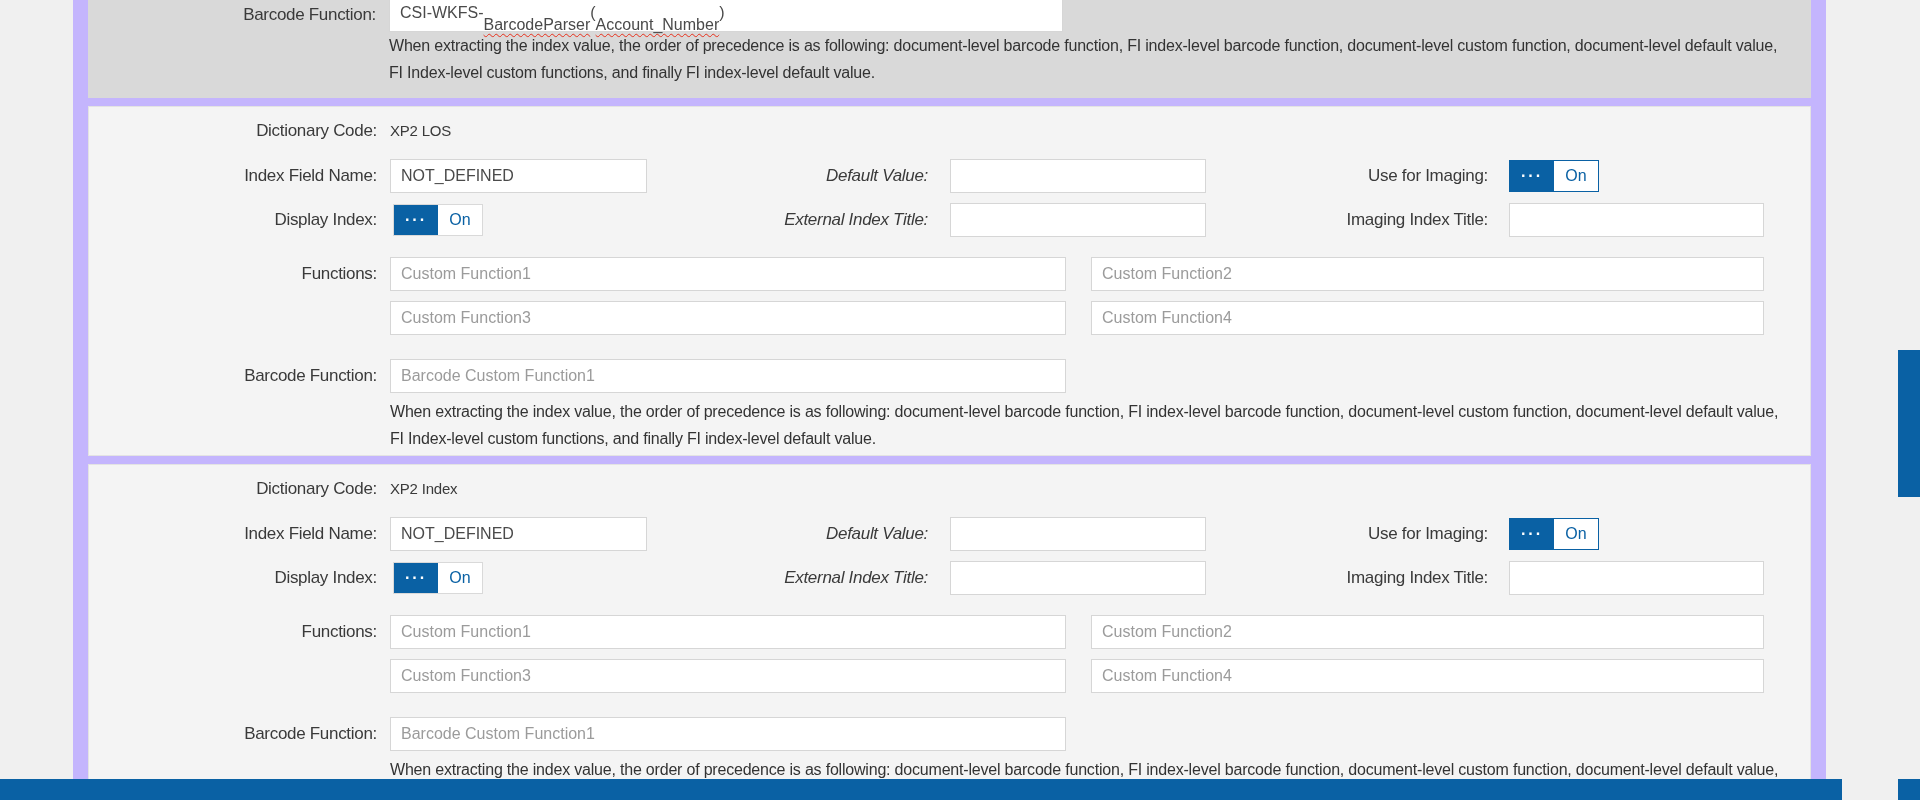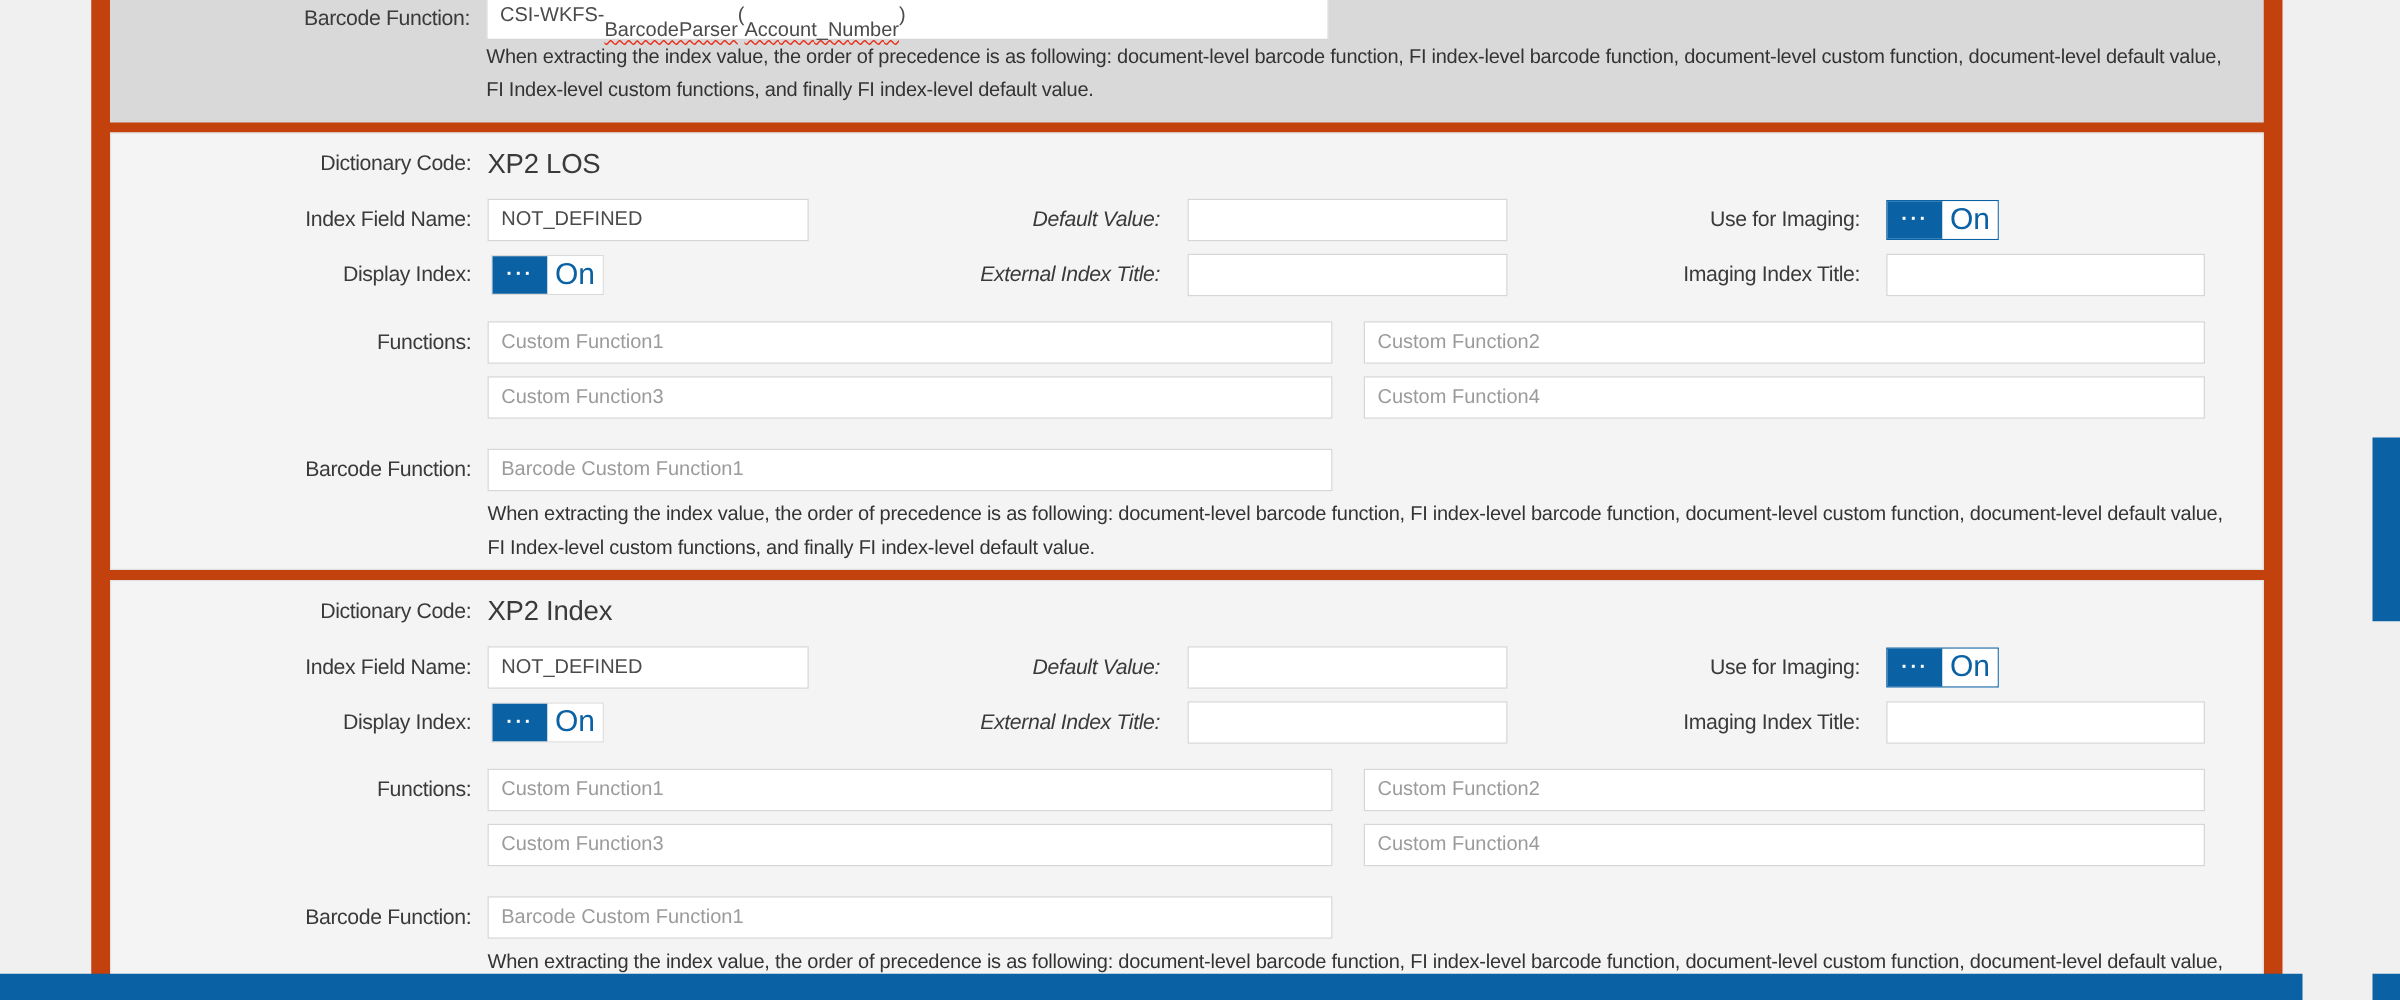--- a/index.html
+++ b/index.html
@@ -1,44 +1,44 @@
 <!DOCTYPE html>
 <html><head>
 <meta charset="utf-8">
 <style>
   html,body{margin:0;padding:0;background:#fff;}
   #stage{
     position:relative;width:1920px;height:800px;overflow:hidden;
-    font-family:"Liberation Sans", sans-serif;background:#c2410c;
+    font-family:"Liberation Sans", sans-serif;background:#c4b5fd;
   }
   .gutter{position:absolute;top:0;height:800px;background:#f0f0f0;}
   
   .top-panel{position:absolute;left:88px;top:0;width:1723px;height:98px;background:#d9d9d9;}
   .section{position:absolute;left:88px;width:1723px;height:350px;background:#f4f4f4;border:1px solid #e3e3e3;box-sizing:border-box;}
   
   .lbl{position:absolute;width:288px;text-align:right;font-size:17px;color:#3a3a3a;letter-spacing:-0.3px;line-height:34px;height:34px;white-space:nowrap;}
   .lbl.mid{width:287px;font-style:italic;}
-  .val{position:absolute;font-size:22px;color:#3a3a3a;letter-spacing:-0.2px;line-height:28px;white-space:nowrap;}
+  .val{position:absolute;font-size:15px;color:#3a3a3a;letter-spacing:-0.2px;line-height:28px;white-space:nowrap;}
   
   .inp{position:absolute;height:34px;box-sizing:border-box;background:#fff;border:1px solid #d6d6d6;
        padding:0 10px;font-family:"Liberation Sans",sans-serif;font-size:16px;color:#4a4a4a;outline:none;}
   .inp::placeholder{color:#9b9b9b;opacity:1;}
   .fakeinp{position:absolute;box-sizing:border-box;background:#fff;border:1px solid #d6d6d6;
        padding:0 10px;font-size:16px;color:#4a4a4a;display:flex;align-items:center;white-space:pre;}
   .sq{text-decoration:underline;text-decoration-style:wavy;text-decoration-color:#e8301c;
       text-decoration-thickness:1px;text-underline-offset:3px;margin-top:23px;}
   
   .help{position:absolute;font-size:16px;line-height:27px;color:#333;letter-spacing:-0.2px;}
   
   .toggle{position:absolute;height:32px;display:flex;box-sizing:border-box;cursor:pointer;background:#fff;}
   .toggle.blue-border{border:1px solid #0a61a4;}
   .toggle.gray-border{border:1px solid #d9d9d9;}
   .toggle .dots{width:44px;background:#0a61a4;color:#fff;text-align:center;line-height:30px;
                 font-size:16px;font-weight:700;letter-spacing:2px;}
-  .toggle .on{width:44px;background:#fff;color:#0a61a4;text-align:center;line-height:30px;font-size:24px;}
+  .toggle .on{width:44px;background:#fff;color:#0a61a4;text-align:center;line-height:30px;font-size:16px;}
   
   .hthumb{position:absolute;left:0;top:779px;width:1842px;height:21px;background:#0a61a4;}
   .vthumb{position:absolute;left:1898px;top:350px;width:22px;height:147px;background:#0a61a4;}
   .corner{position:absolute;left:1898px;top:779px;width:22px;height:21px;background:#0a61a4;}
 </style>
 </head>
 <body>
 
 <div id="stage">
 

